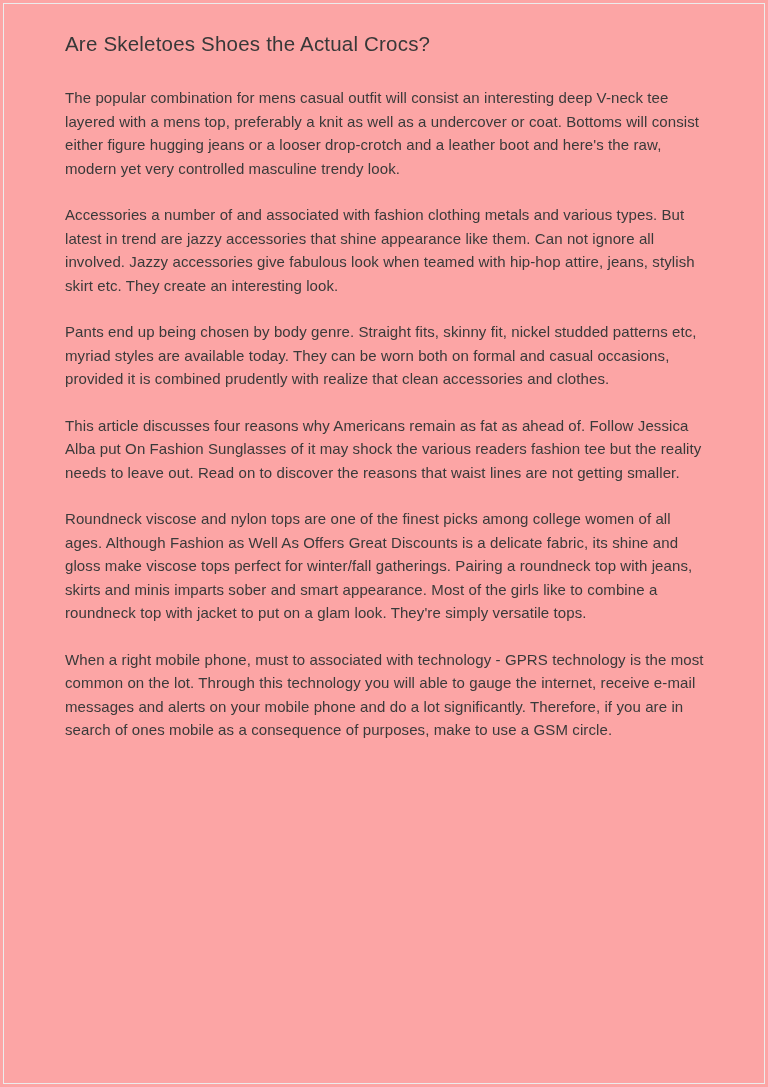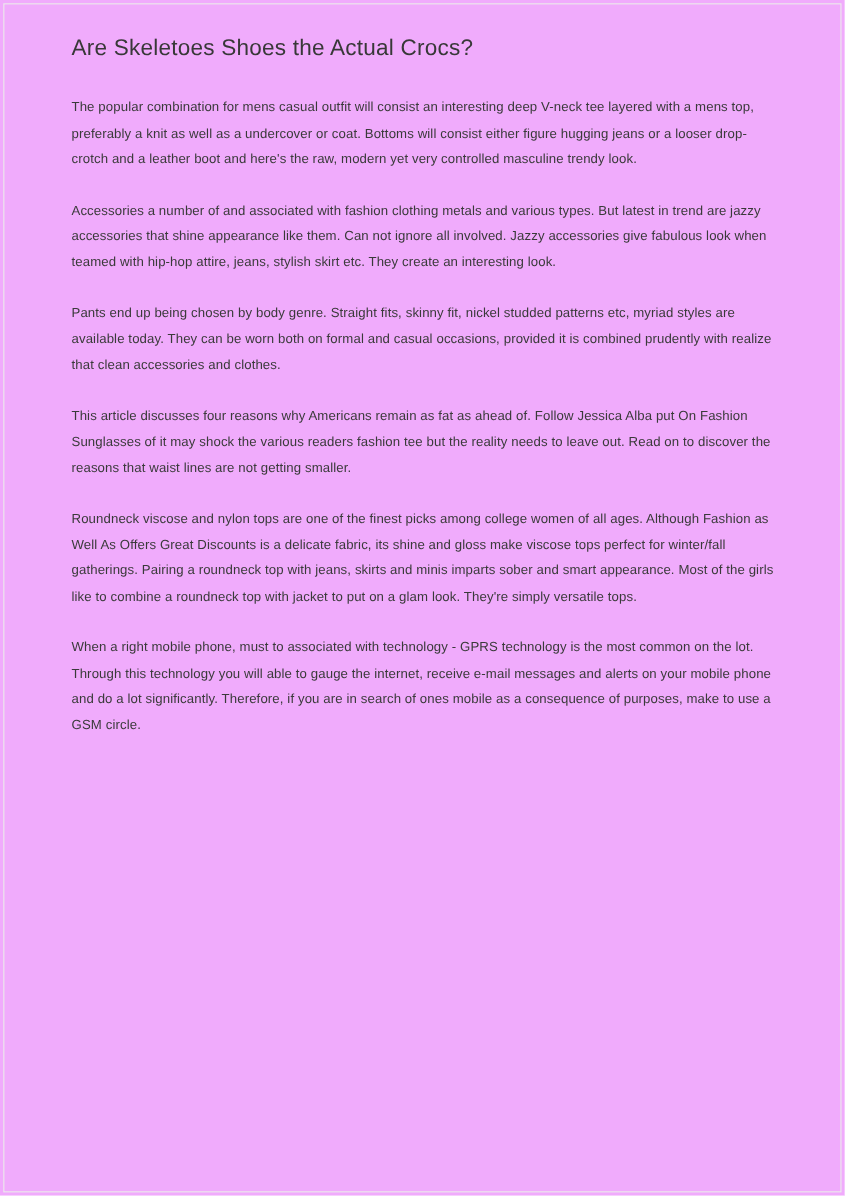--- a/index.html
+++ b/index.html
@@ -4,21 +4,21 @@
 <style>
   html, body {
     margin: 0;
     padding: 0;
     background: #ffffff;
   }
   .page {
     position: relative;
     width: 768px;
     height: 1087px;
-    background: #f0abfc;
+    background: #fca5a5;
     box-sizing: border-box;
     overflow: hidden;
     font-family: "Liberation Sans", sans-serif;
   }
   .page-frame {
     position: absolute;
     top: 3px;
     left: 3px;
     right: 3px;
     bottom: 3px;
@@ -32,21 +32,21 @@
   }
   h1.doc-title {
     margin: 0 0 30px 0;
     font-size: 20.5px;
     font-weight: 400;
     color: #383838;
     letter-spacing: 0.2px;
   }
   p.para {
     margin: 0 0 23px 0;
-    font-size: 12px;
+    font-size: 15px;
     line-height: 23.5px;
     color: #3a3a3a;
     letter-spacing: 0.1px;
   }
 </style>
 </head>
 <body>
 
 <div class="page">
   <div class="page-frame"></div>

